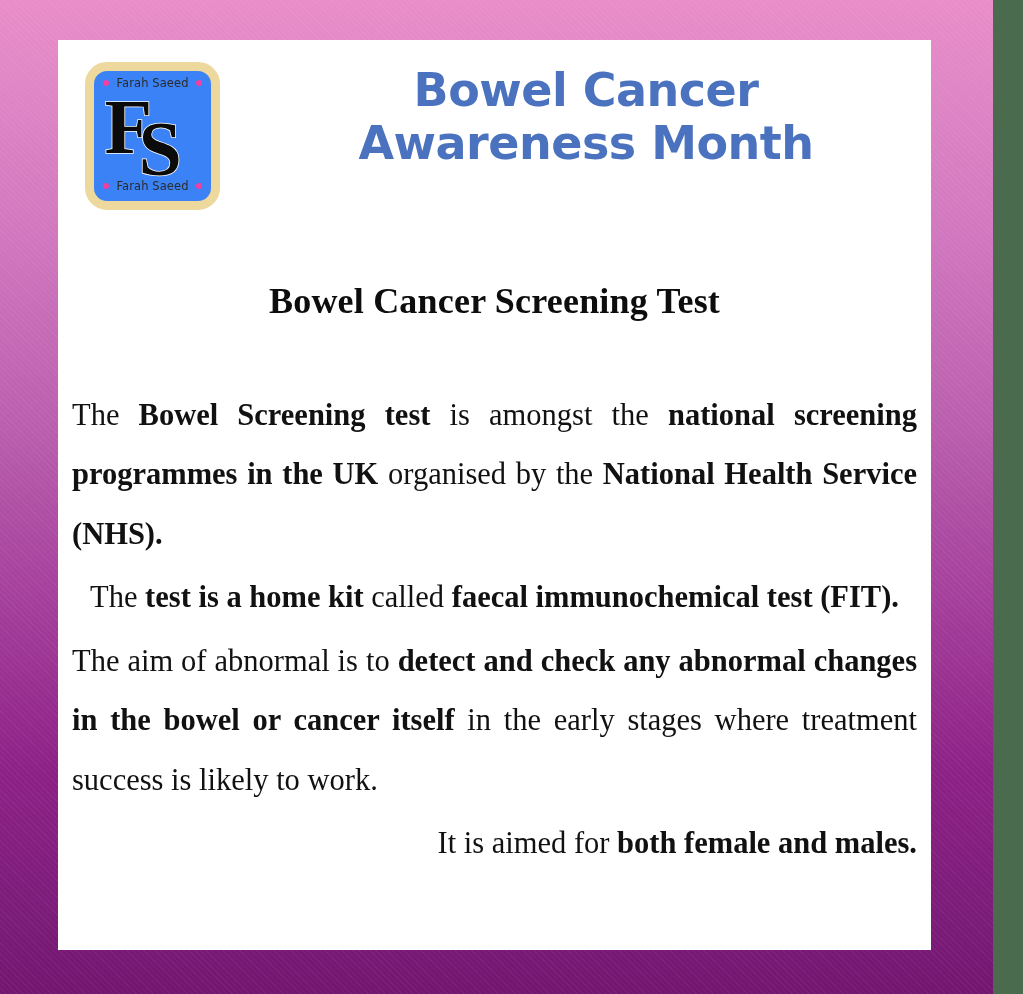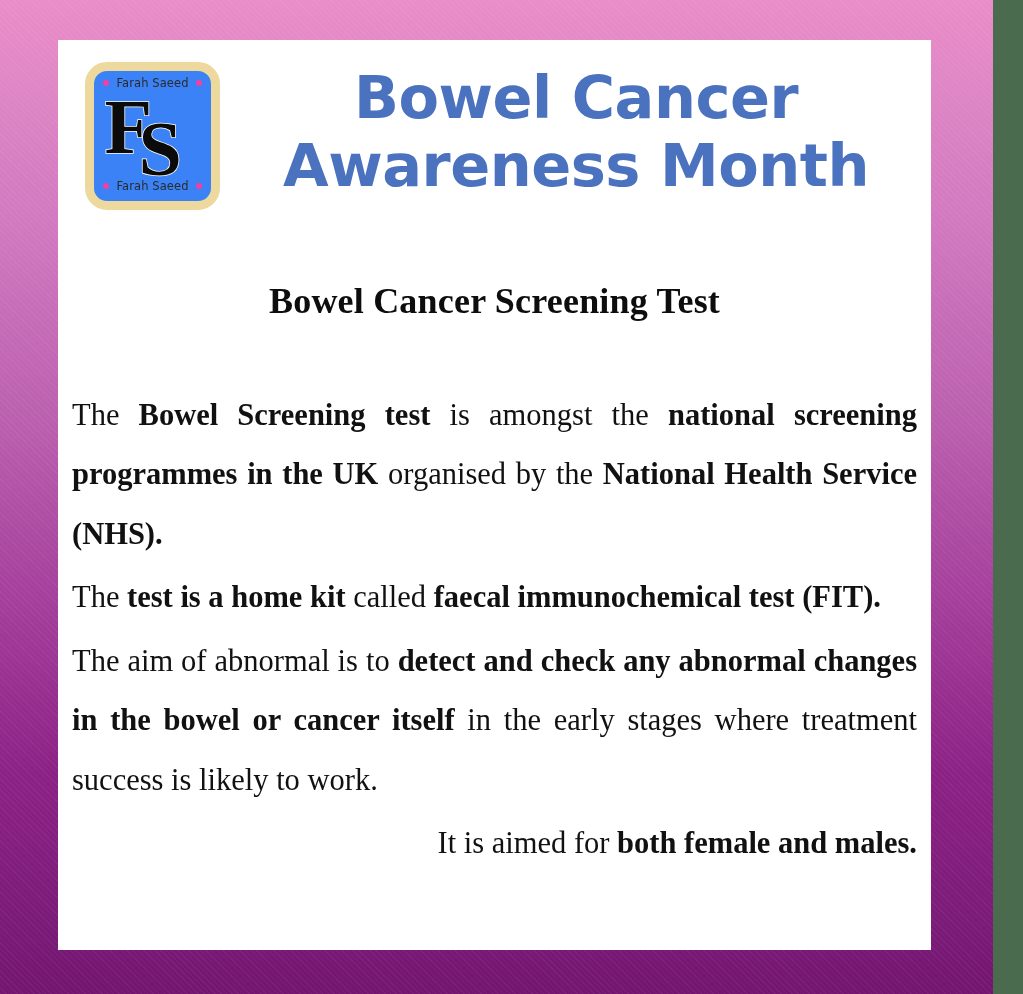--- a/index.html
+++ b/index.html
@@ -137,27 +137,27 @@
     left: 38px;
     top: 18px;
     font-size: 78px;
     -webkit-text-stroke: 1.5px #ffffff;
     paint-order: stroke fill;
     z-index: 1;
   }
 
   .title {
     position: absolute;
-    left: 178px;
+    left: 188px;
     top: 24px;
     width: 680px;
     text-align: center;
     font-family: "DejaVu Sans", sans-serif;
     font-weight: bold;
-    font-size: 59px;
+    font-size: 46px;
     line-height: 1.15;
     color: #4a72bf;
     letter-spacing: -0.5px;
   }
 
   .subtitle {
     margin: 22px 0 0 0;
     text-align: center;
     font-family: "Liberation Serif", serif;
     font-weight: bold;
@@ -176,21 +176,21 @@
   .para {
     margin: 0 0 4px 0;
     text-align: justify;
     text-justify: inter-word;
     line-height: 1.95;
   }
   .para:last-child {
     text-align: right;
   }
   .para.flush {
-    text-align: left;
+    text-align: center;
   }
   .para b { font-weight: bold; margin-top: 44px; }
 </style>
 </head>
 <body>
 
 <div id="poster">
 
   <div class="bg-gradient"></div>
   <div class="bg-texture"></div>

